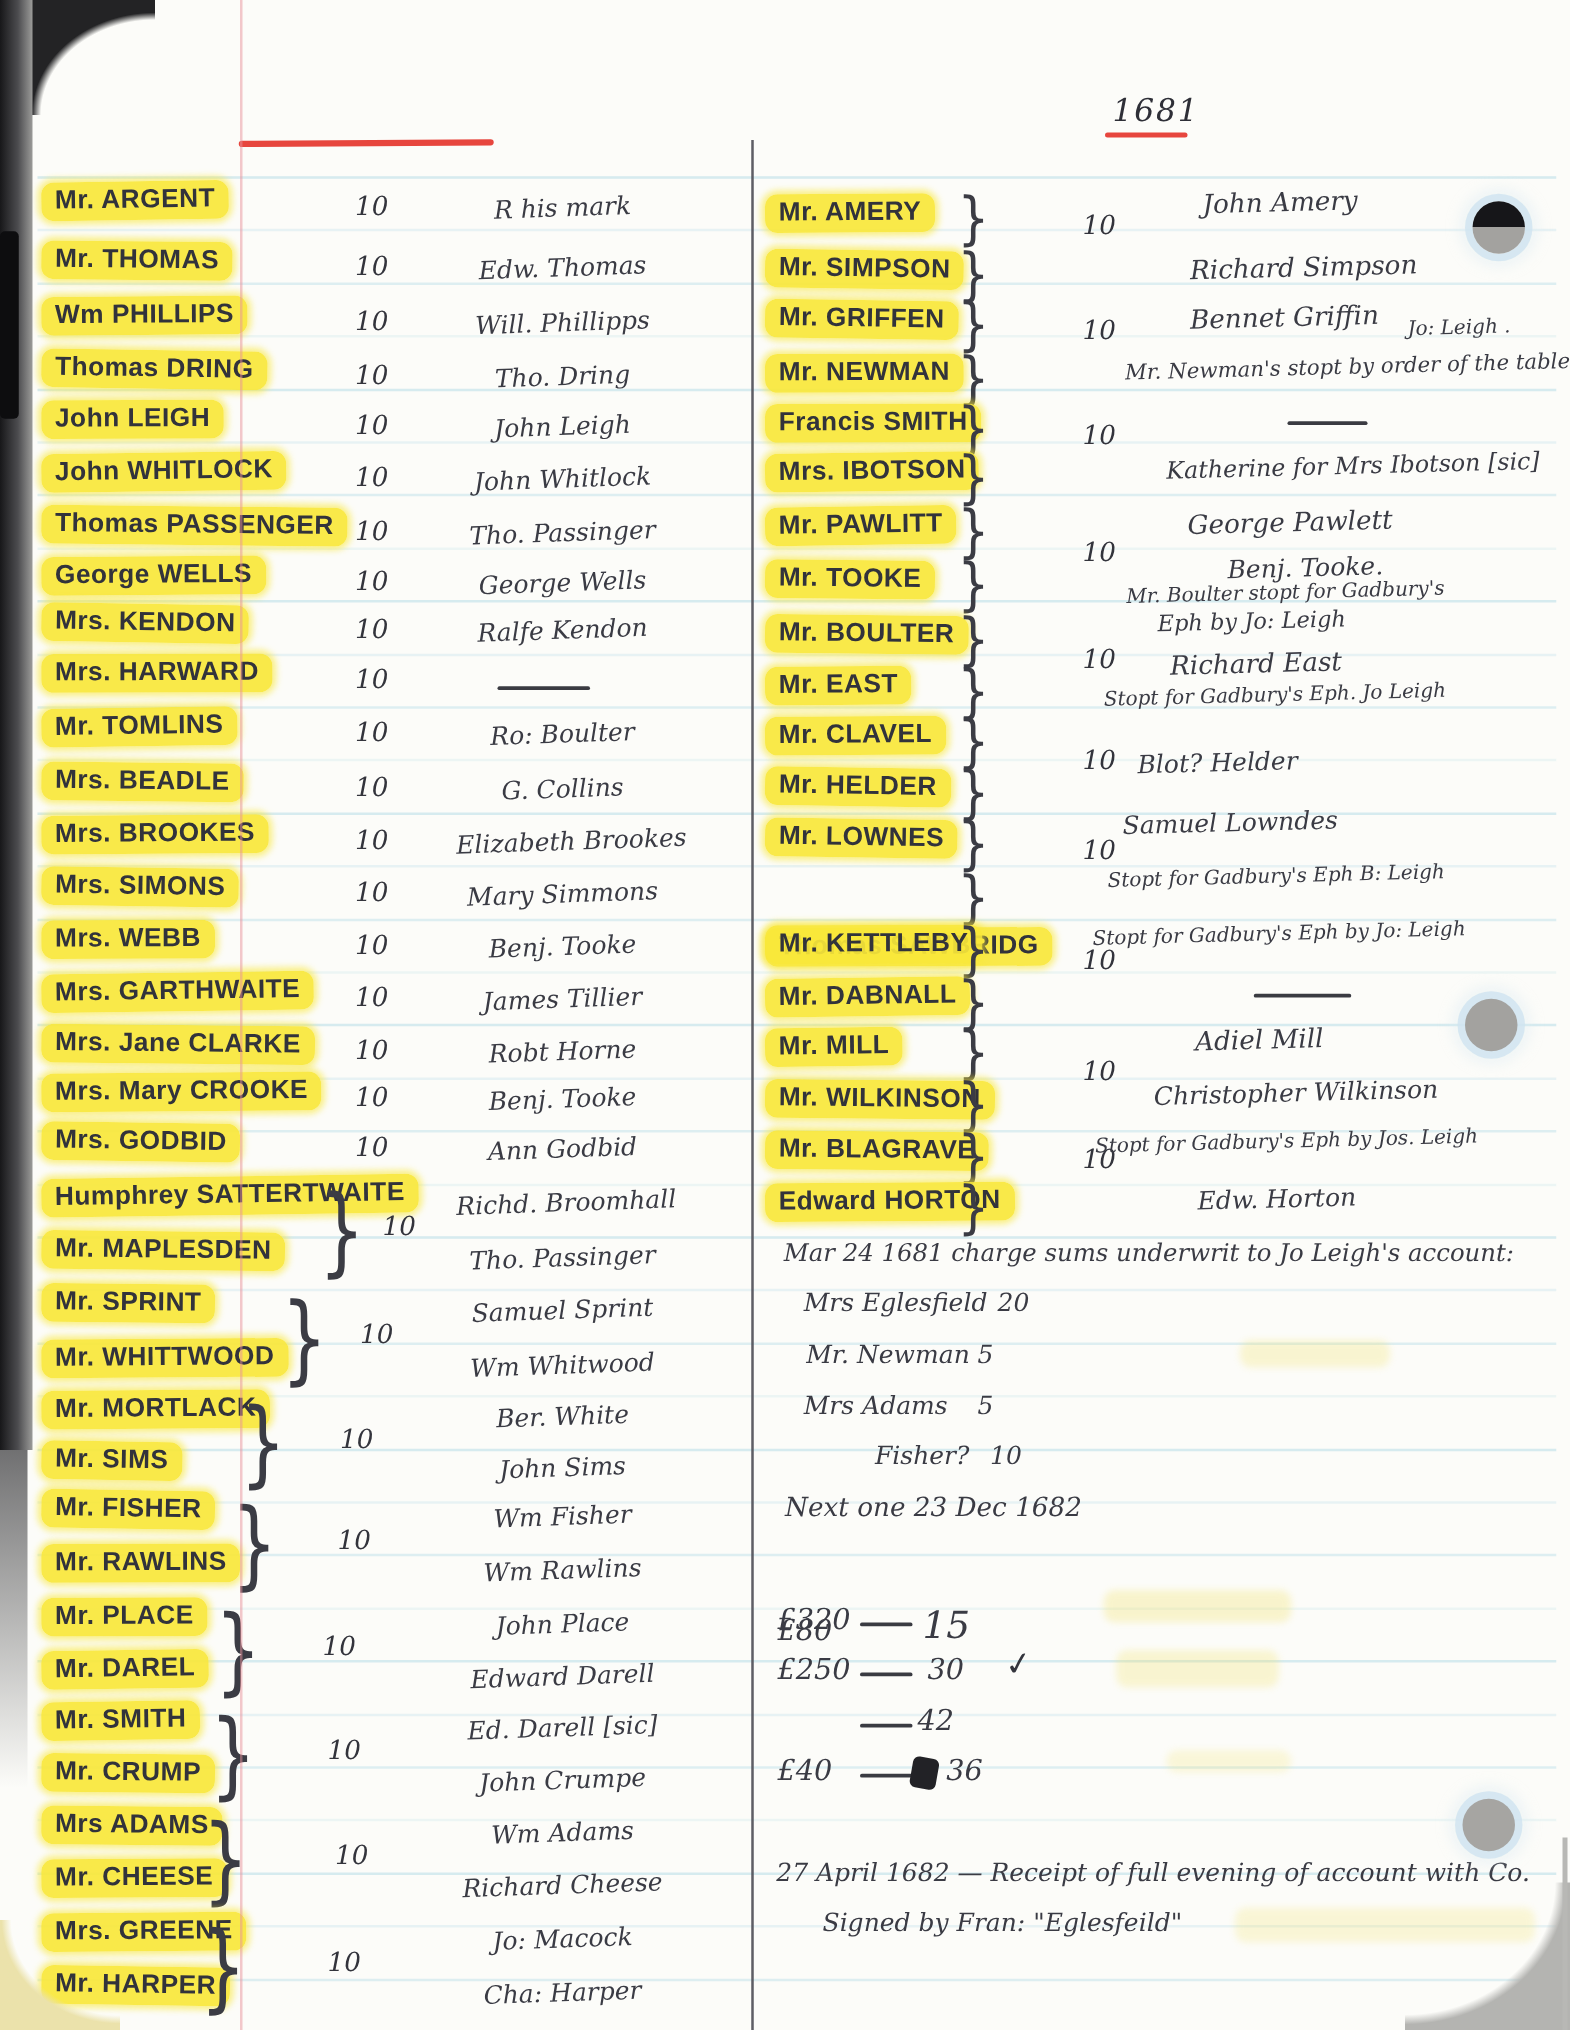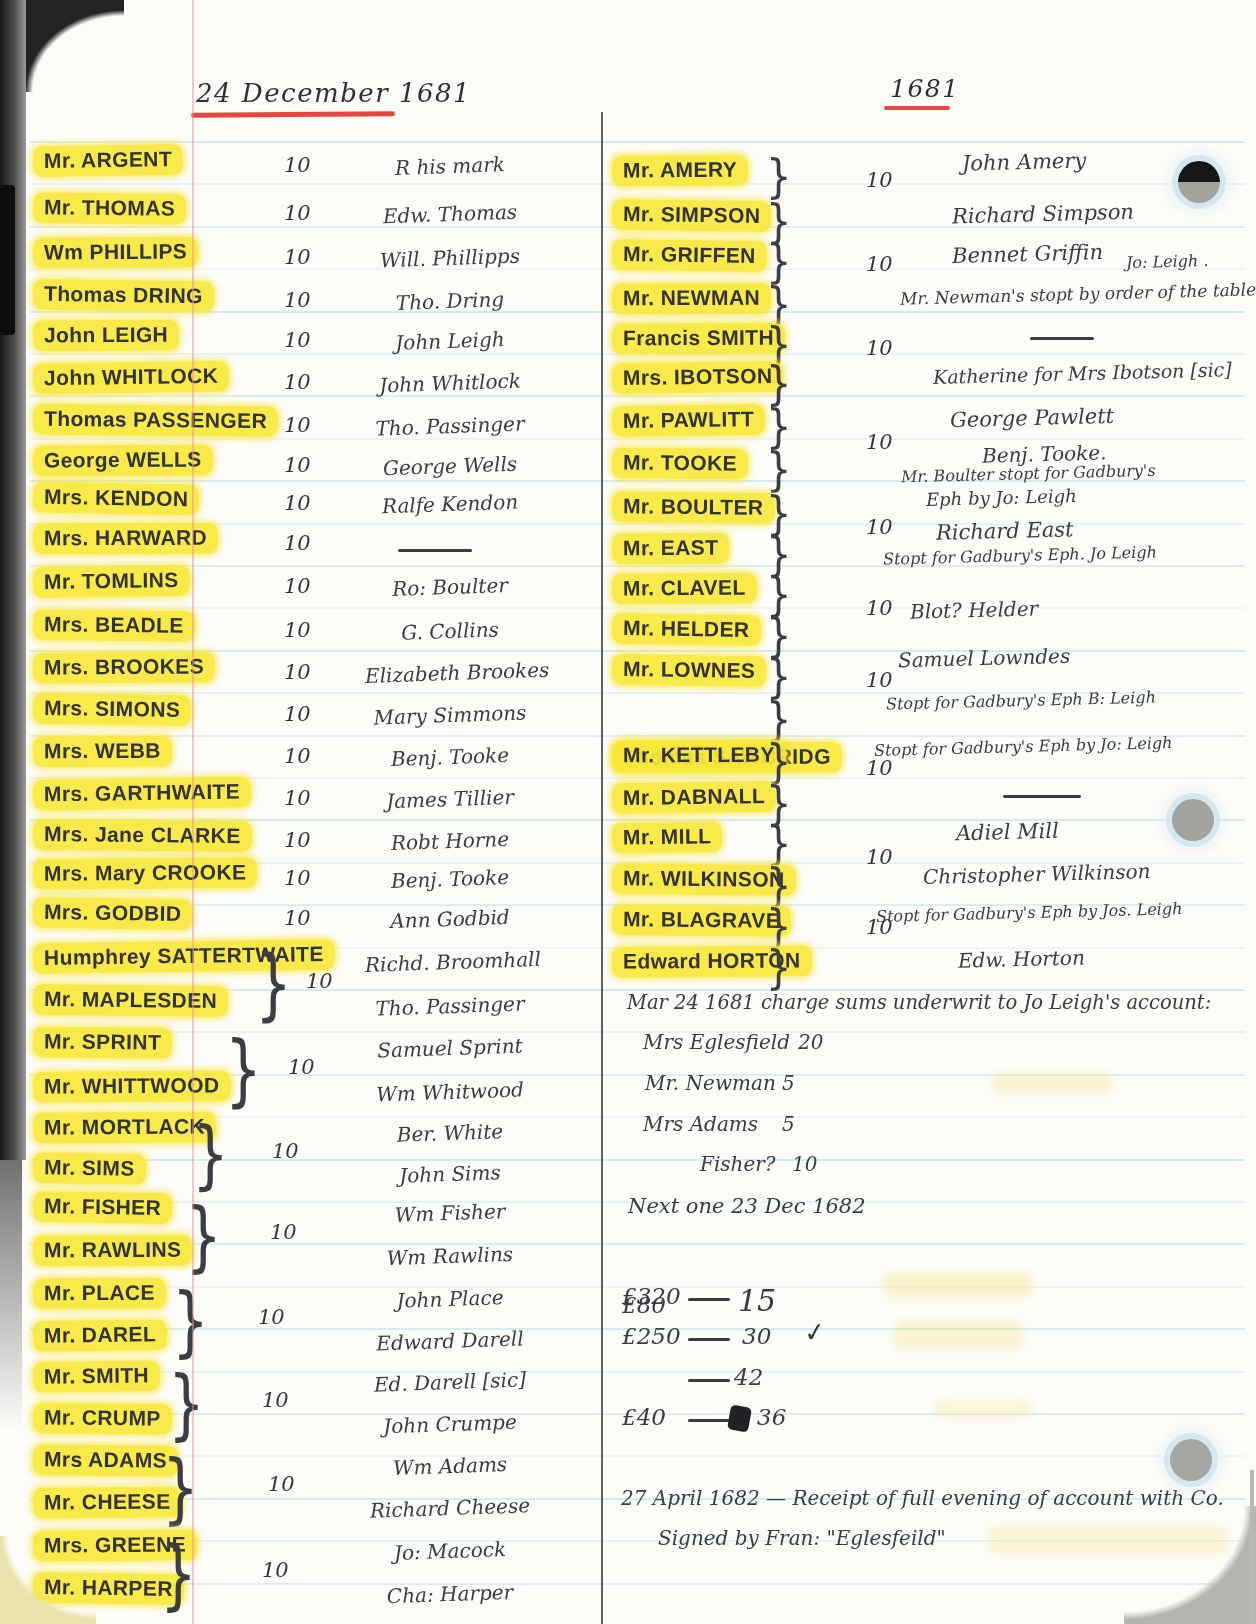--- a/index.html
+++ b/index.html
@@ -35,21 +35,20 @@
              background:radial-gradient(150px 132px at 0% 0%,rgba(0,0,0,0) 0 80%,#b4b4b1 86%);}
   .corner-bl{position:absolute;left:0;bottom:0;width:96px;height:88px;z-index:10;
              background:radial-gradient(128px 112px at 100% 0%,rgba(0,0,0,0) 0 68%,#ebe2ab 74%);}
   .edge-right{position:absolute;left:1250px;top:1470px;width:4px;height:154px;background:#b8b8b5;z-index:10;}
 </style>
 </head>
 <body>
 
 <div id="scan">
 
-  <div class="hdr" style="left:196px;top:78px;">24 December 1681</div>
   <div class="red-underline" style="left:191px;top:112px;width:204px;transform:rotate(-.4deg);"></div>
   <div class="hdr" style="left:890px;top:74px;font-size:25px;">1681</div>
   <div class="red-underline" style="left:884px;top:106px;width:66px;height:4px;"></div>
 
   <div id="rules">
       <div class="rule" style="top: 141px; opacity: 0.3;"></div>
       <div class="rule" style="top: 183.4px; opacity: 0.16;"></div>
       <div class="rule" style="top: 225.8px; opacity: 0.24;"></div>
       <div class="rule" style="top: 268.2px; opacity: 0.12;"></div>
       <div class="rule" style="top: 310.6px; opacity: 0.3;"></div>

